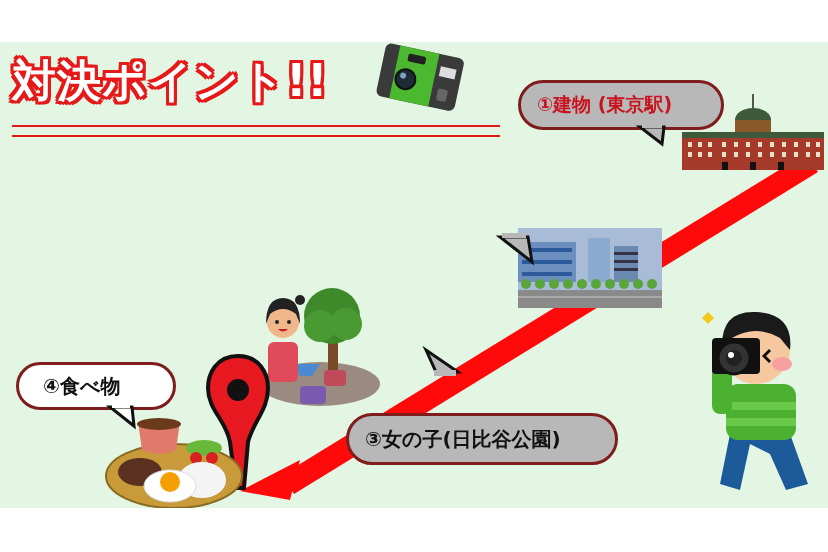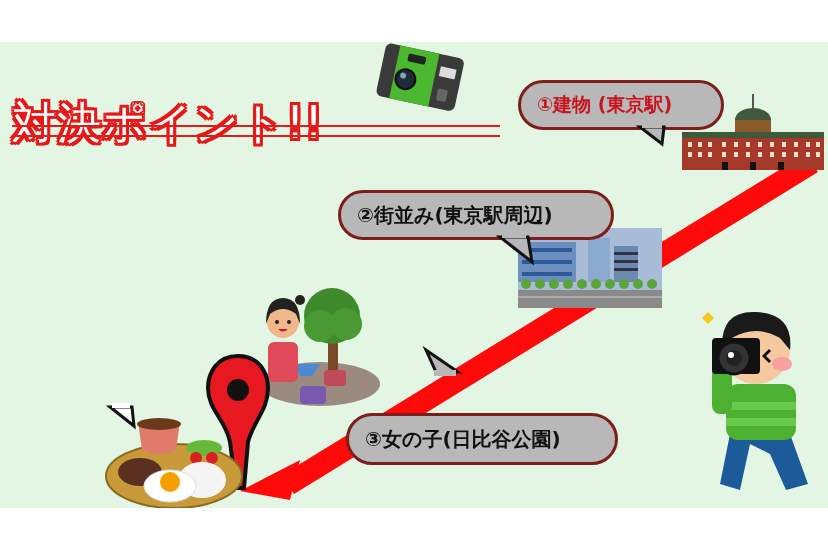--- a/index.html
+++ b/index.html
@@ -1,22 +1,22 @@
 <!DOCTYPE html>
 <html><head>
 <meta charset="utf-8">
 <style>
   html, body { margin:0; padding:0; background:#ffffff; }
   body { width:828px; height:552px; position:relative; overflow:hidden;
          font-family:"DejaVu Sans","Liberation Sans",sans-serif; }
   .panel { position:absolute; left:0; top:42px; width:828px; height:466px; background:#e3f6e3; overflow:hidden; }
-  .title { position:absolute; left:12px; top:10px; font-size:44px; font-weight:normal; color:#ffffff;
+  .title { position:absolute; left:12px; top:10px; font-size:44px; font-weight:bold; color:#ffffff;
            letter-spacing:1px;
            text-shadow: -3px -3px 0 #e61919, 3px -3px 0 #e61919, -3px 3px 0 #e61919, 3px 3px 0 #e61919,
-                        0 -3px 0 #e61919, 0 3px 0 #e61919, -3px 0 0 #e61919, 3px 0 0 #e61919; white-space:nowrap;margin-top:42px; }
+                        0 -3px 0 #e61919, 0 3px 0 #e61919, -3px 0 0 #e61919, 3px 0 0 #e61919; white-space:nowrap; }
   .rule { position:absolute; left:12px; height:2px; background:#e61919; }
   .bubble { position:absolute; border:3px solid #7f1d1d; border-radius:26px; padding:0 16px;
             display:flex; align-items:center; font-weight:bold; white-space:nowrap; box-sizing:border-box; }
   .bubble.gray { background:#b8b8b8; }
   .bubble.white { background:#ffffff; }
   svg { position:absolute; overflow:visible; }
 </style>
 </head>
 <body>
 
@@ -108,23 +108,20 @@
         <circle cx="78" cy="56" r="5"></circle>
         <circle cx="92" cy="56" r="5"></circle>
         <circle cx="106" cy="56" r="5"></circle>
         <circle cx="120" cy="56" r="5"></circle>
         <circle cx="134" cy="56" r="5"></circle>
       </g>
     <rect x="0" y="62" width="144" height="18" fill="#8a8a8a"></rect>
     <rect x="0" y="68" width="144" height="2" fill="#aaa"></rect>
   </svg>
 
-  <div class="bubble gray" style="left:338px;top:148px;width:276px;height:50px;font-size:20px;color:#111;">
-    <span>②街並み(東京駅周辺)</span>
-  </div>
   <svg style="left:500px;top:194px;" width="40" height="30">
       <polygon points="0,1 28,1 32,26" fill="#b8b8b8" stroke="#111" stroke-width="3"></polygon>
       <rect x="2" y="-3" width="24" height="5" fill="#b8b8b8"></rect>
     </svg>
 
   <svg style="left:250px;top:242px;" width="130" height="124" viewBox="0 0 130 124">
     <ellipse cx="70" cy="100" rx="60" ry="22" fill="#9a8a80"></ellipse>
     <rect x="78" y="42" width="10" height="58" fill="#7a4a28"></rect>
     <circle cx="82" cy="32" r="28" fill="#3e8a2a"></circle>
     <circle cx="70" cy="42" r="16" fill="#4a9a34"></circle>
@@ -160,20 +157,23 @@
     <ellipse cx="55" cy="10" rx="22" ry="6" fill="#6a3a1a"></ellipse>
     <ellipse cx="100" cy="34" rx="18" ry="8" fill="#6ab83a"></ellipse>
     <circle cx="92" cy="44" r="6" fill="#d82020"></circle>
       <circle cx="108" cy="44" r="6" fill="#d82020"></circle>
     <ellipse cx="36" cy="58" rx="22" ry="14" fill="#5a3020"></ellipse>
     <ellipse cx="98" cy="66" rx="24" ry="18" fill="#f4f4f4"></ellipse>
     <ellipse cx="66" cy="72" rx="26" ry="16" fill="#ffffff" stroke="#ddd"></ellipse>
     <circle cx="66" cy="68" r="10" fill="#f5a000"></circle>
   </svg>
 
+  <div class="bubble white" style="left:16px;top:320px;width:160px;height:48px;font-size:20px;color:#111;padding-left:24px;">
+    <span>④食べ物</span>
+  </div>
   <svg style="left:110px;top:364px;" width="30" height="22">
       <polygon points="0,1 22,1 24,20" fill="#ffffff" stroke="#111" stroke-width="3"></polygon>
       <rect x="2" y="-3" width="18" height="5" fill="#ffffff"></rect>
     </svg>
 
   <svg style="left:690px;top:262px;" width="130" height="200" viewBox="0 0 130 200">
     <path d="M18,20 L24,14 L18,8 L12,14 Z" fill="#f6c81a"></path>
     <path d="M40,130 L30,180 L50,186 L60,140 L80,150 L96,186 L118,180 L100,130 Z" fill="#1d5a9a"></path>
     <rect x="36" y="80" width="70" height="56" rx="12" fill="#4cb030"></rect>
     <rect x="36" y="98" width="70" height="8" fill="#6ac84a"></rect>

